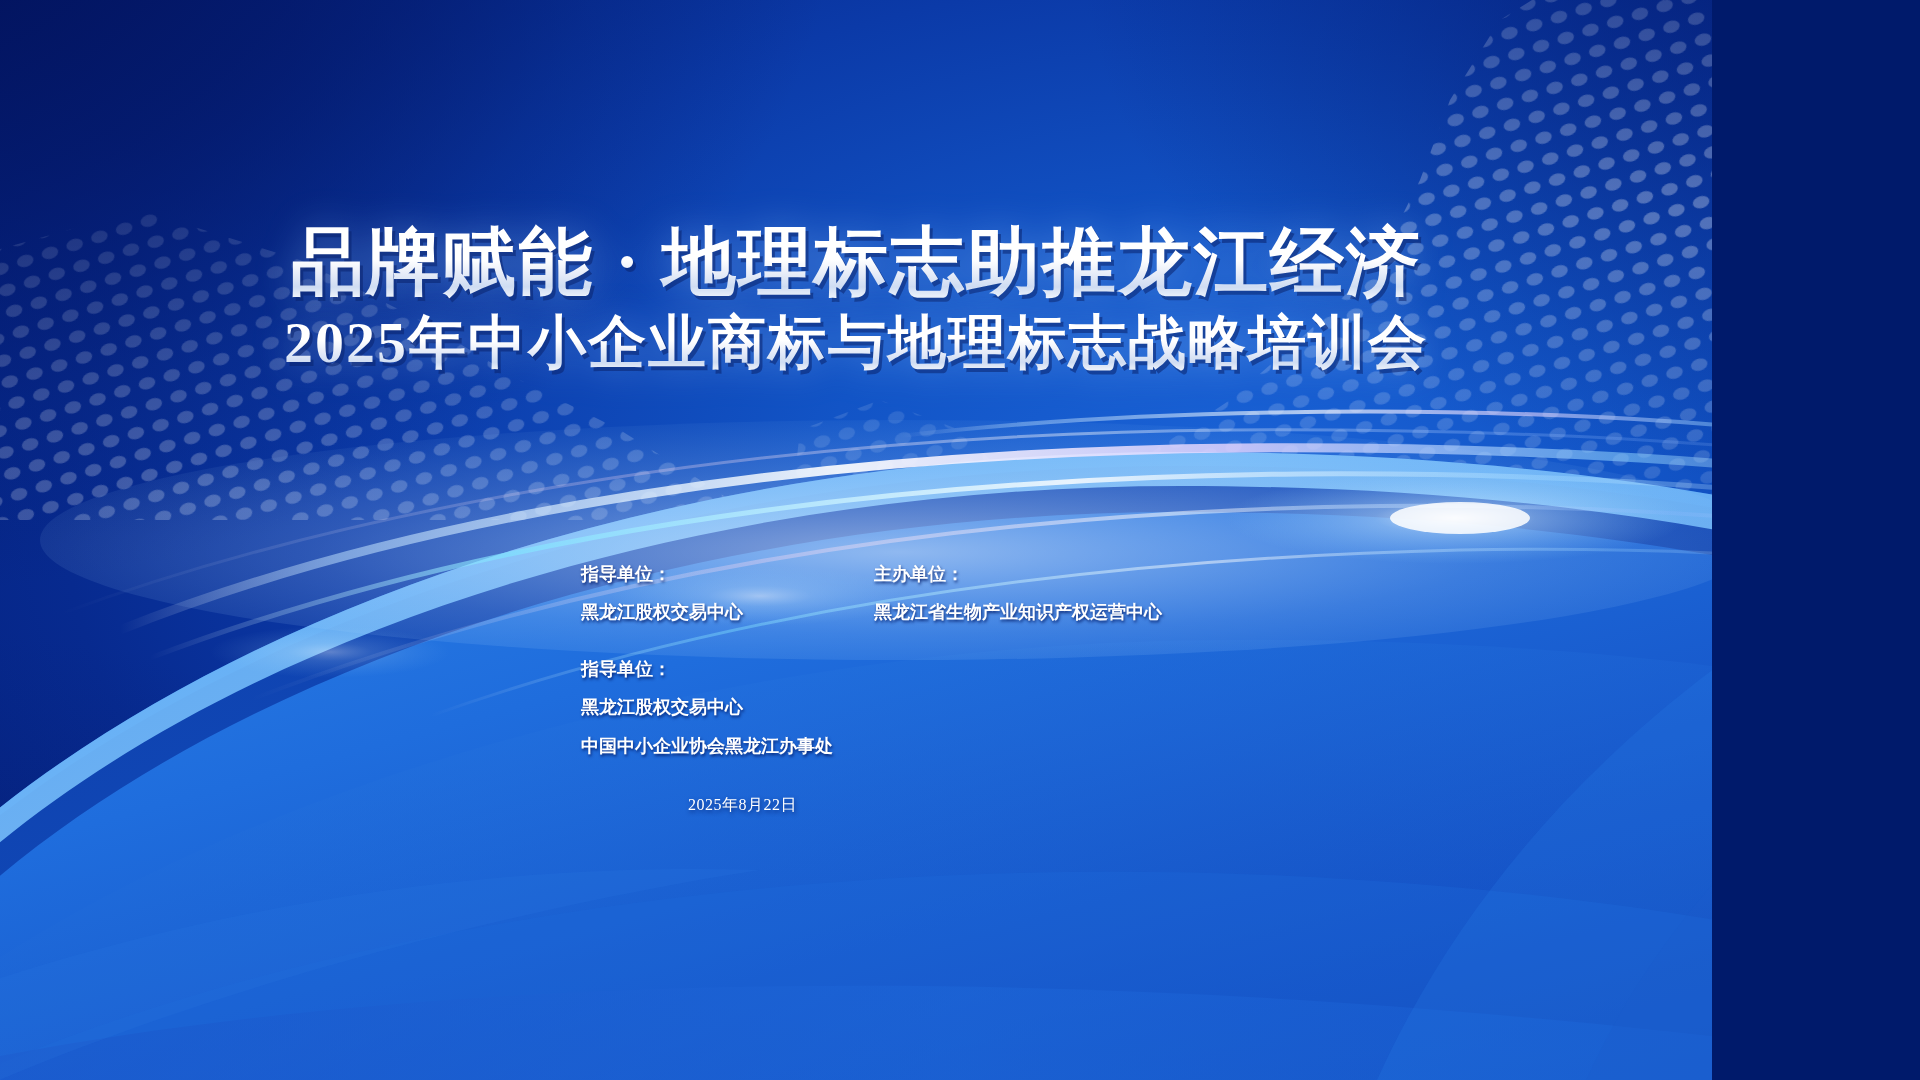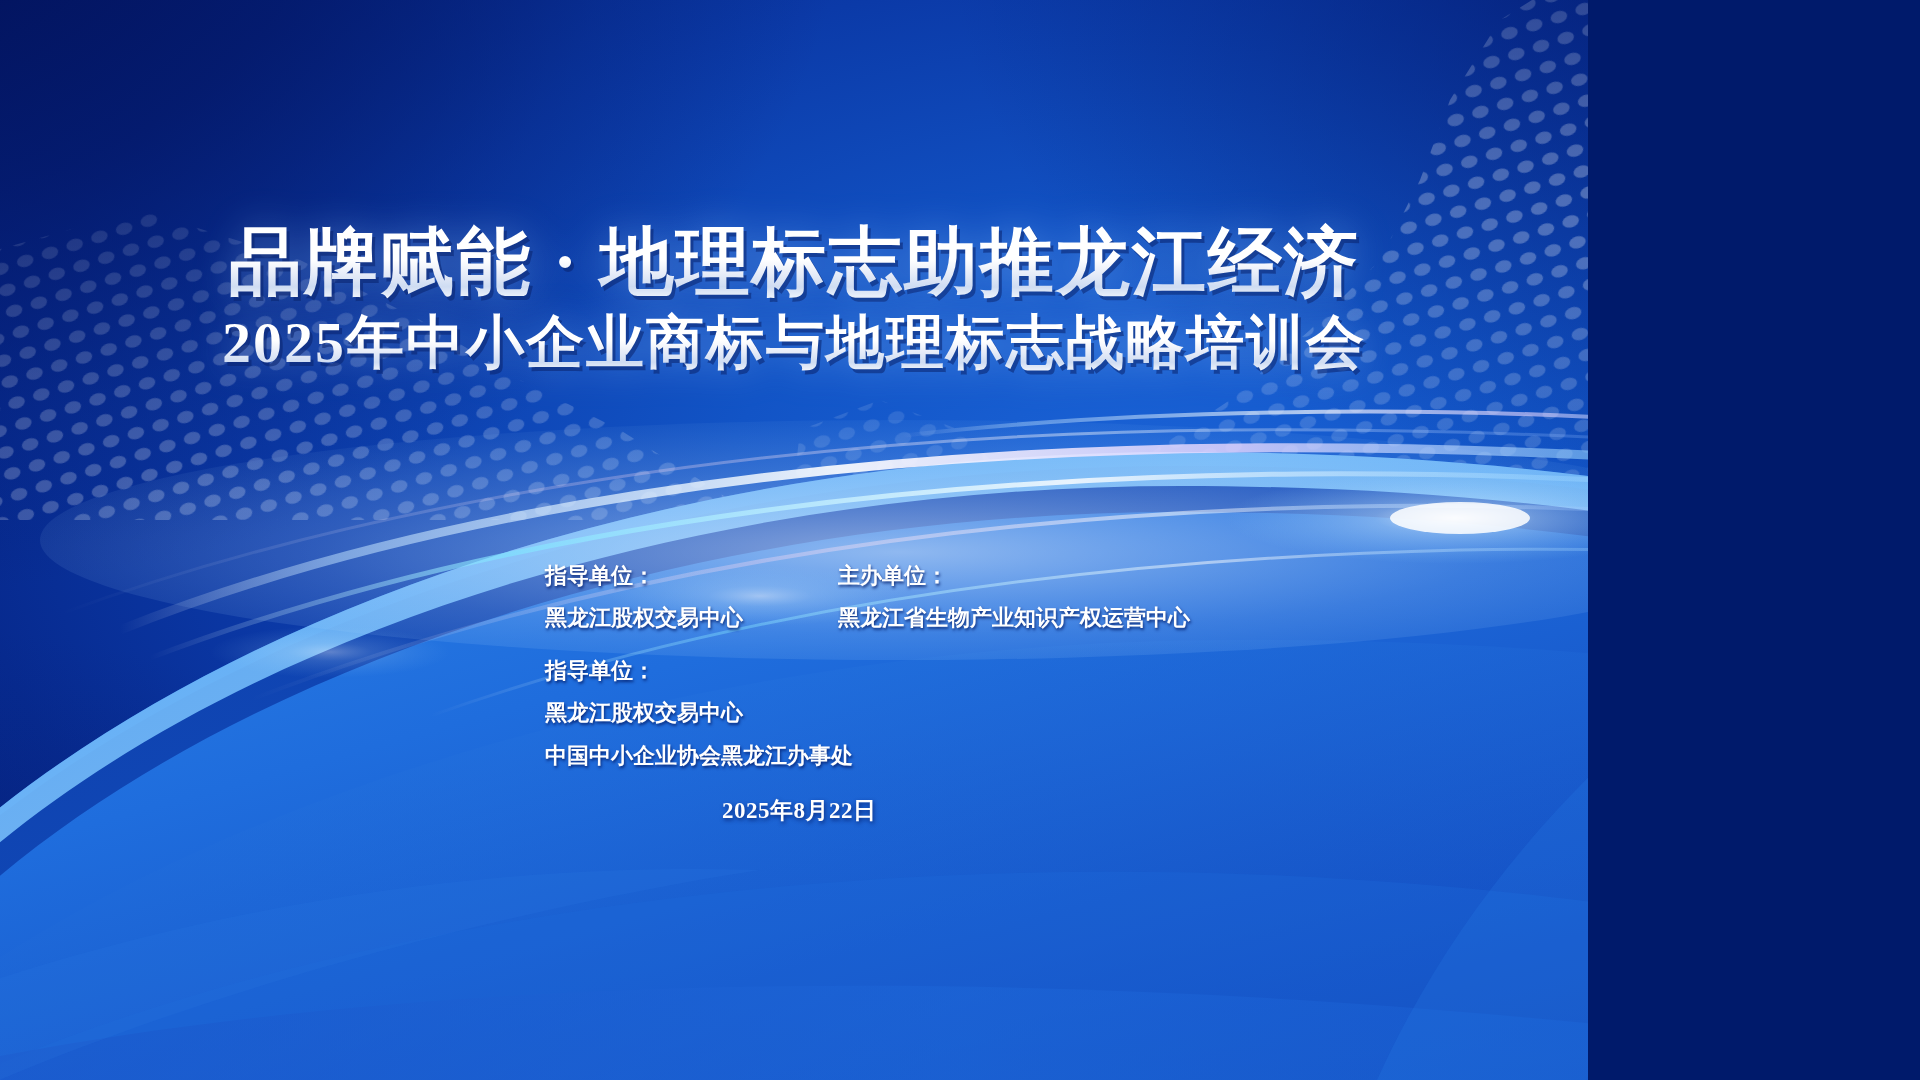--- a/index.html
+++ b/index.html
@@ -3,21 +3,21 @@
 <meta charset="utf-8">
 <title>Banner</title>
 <style>
   html, body {
     margin: 0;
     padding: 0;
     background: #001a6b;
   }
   #stage {
     position: relative;
-    width: 1588px;
+    width: 1712px;
     height: 1080px;
     overflow: hidden;
     font-family: "Liberation Sans", "DejaVu Sans", sans-serif;
     background:
       radial-gradient(ellipse 1500px 900px at 72% 46%, #1b64d8 0%, #1254c6 28%, #0b3aa8 58%, #072a8f 78%, #04207e 100%),
       linear-gradient(135deg, #06226f 0%, #0a2f96 35%, #1350c0 70%, #0b3aa8 100%);
   }
 
   
   .layer { position: absolute; inset: 0; pointer-events: none; }
@@ -87,46 +87,47 @@
   }
   .org-grid {
     position: relative;
     width: 1920px;
     height: 260px;
   }
   .org-col {
     position: absolute;
     color: #ffffff;
     font-weight: bold;
-    font-size: 22px;
+    font-size: 18px;
     line-height: 1.0;
     text-shadow: 1px 2px 3px rgba(4,28,104,.85);
     white-space: nowrap;
+    margin-left: 36px;
   }
   .org-label { margin-bottom: 20px; }
   .org-item  { margin-bottom: 21px; }
   .org-item:last-child { margin-bottom: 0; }
 
   .col-guide  { left: 545px; top: 10px; }
   .col-host   { left: 838px; top: 10px; }
   .col-exec   { left: 545px; top: 105px; }
   .col-exec2  { left: 838px; top: 136px; }
 
   .date {
     position: absolute;
     left: 0; right: 0;
     top: 795px;
     text-align: left;
   }
   .date-text {
     position: absolute;
-    left: 722px;
+    left: 688px;
     font-family: "Liberation Serif", "DejaVu Serif", serif;
-    font-weight: bold;
-    font-size: 23px;
+    font-weight: normal;
+    font-size: 16px;
     color: #ffffff;
     letter-spacing: .5px;
     text-shadow: 1px 2px 4px rgba(4,28,104,.8);
     white-space: nowrap;
   }
 </style>
 </head>
 <body>
 
 <div id="stage">

